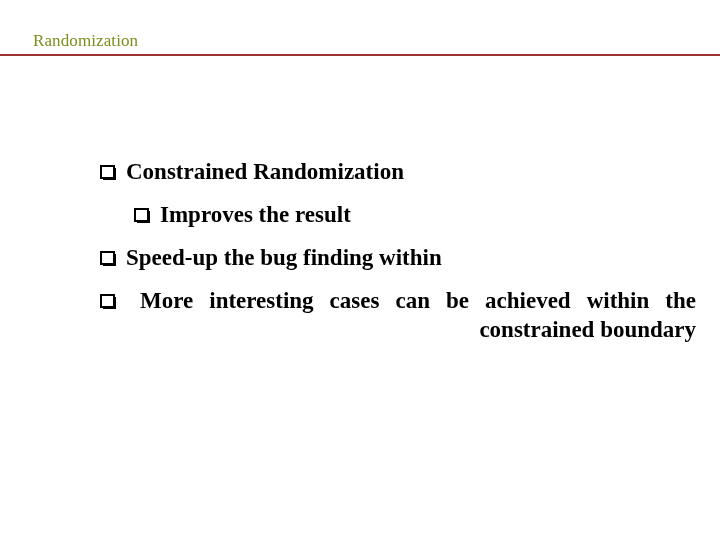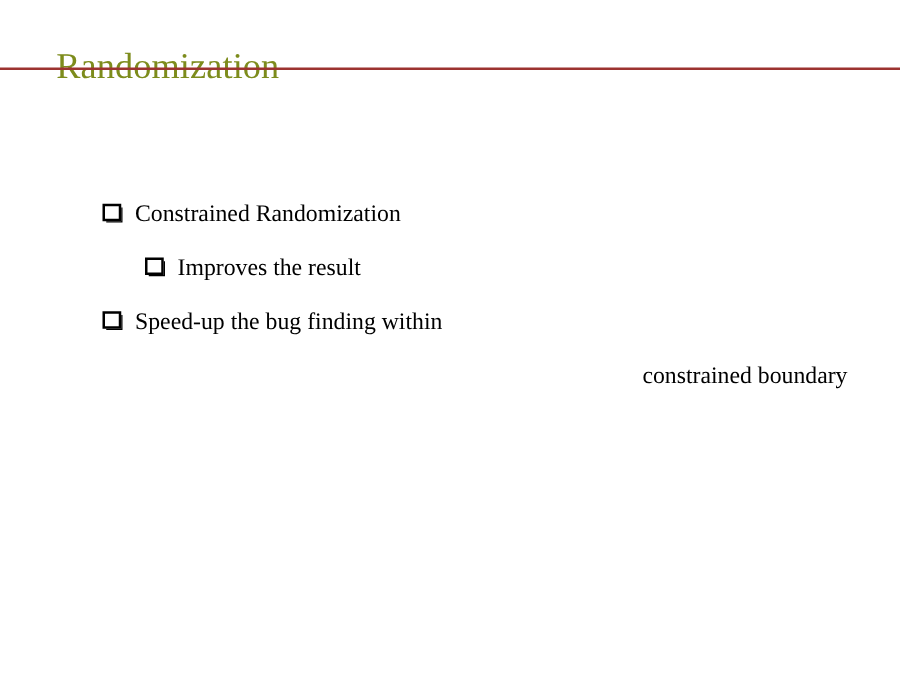--- a/index.html
+++ b/index.html
@@ -29,23 +29,23 @@
     position: absolute;
     left: 0;
     top: 26px;
     width: 720px;
     height: 34px;
   }
   .slide-title {
     position: absolute;
     left: 33px;
     top: 0;
-    margin: 12px;
+    margin: 0;
     font-family: "Liberation Serif", "DejaVu Serif", serif;
-    font-size: 29px;
+    font-size: 17px;
     font-weight: normal;
     line-height: 30px;
     color: #7d8c1c;
     letter-spacing: 0.1px;
     white-space: nowrap;
   }
   .title-rule {
     position: absolute;
     left: 0;
     top: 54px;
@@ -58,27 +58,28 @@
   .body-area {
     position: absolute;
     left: 0;
     top: 0;
     width: 720px;
     height: 540px;
   }
 
   .bullet-item {
     position: absolute;
-    left: 82px;
+    left: 100px;
     width: 596px;
-    font-size: 19px;
+    font-size: 23px;
     line-height: 29px;
     color: #000000;
     text-align: justify;
     text-justify: inter-word;
+    font-weight: bold;
   }
 
   .bullet-item.single {
     text-align: left;
     white-space: nowrap;
   }
 
   
   .bullet-item .line-justified {
     display: block;
@@ -148,17 +149,20 @@
       </span><span>Improves the result</span>
     </div>
 
     <div class="bullet-item single b3">
       <span class="bullet-mark">
         <span class="shadow"></span><span class="box"></span>
       </span><span>Speed-up the bug finding within</span>
     </div>
 
     <div class="bullet-item b4">
+      <span class="line-justified"><span class="bullet-mark">
+        <span class="shadow"></span><span class="box"></span>
+      </span><span class="wide-gap"></span><span>More interesting cases can be achieved within the</span></span>
       <span class="line-rest">constrained boundary</span>
     </div>
 
   </div>
 </div>
 
 </body></html>

